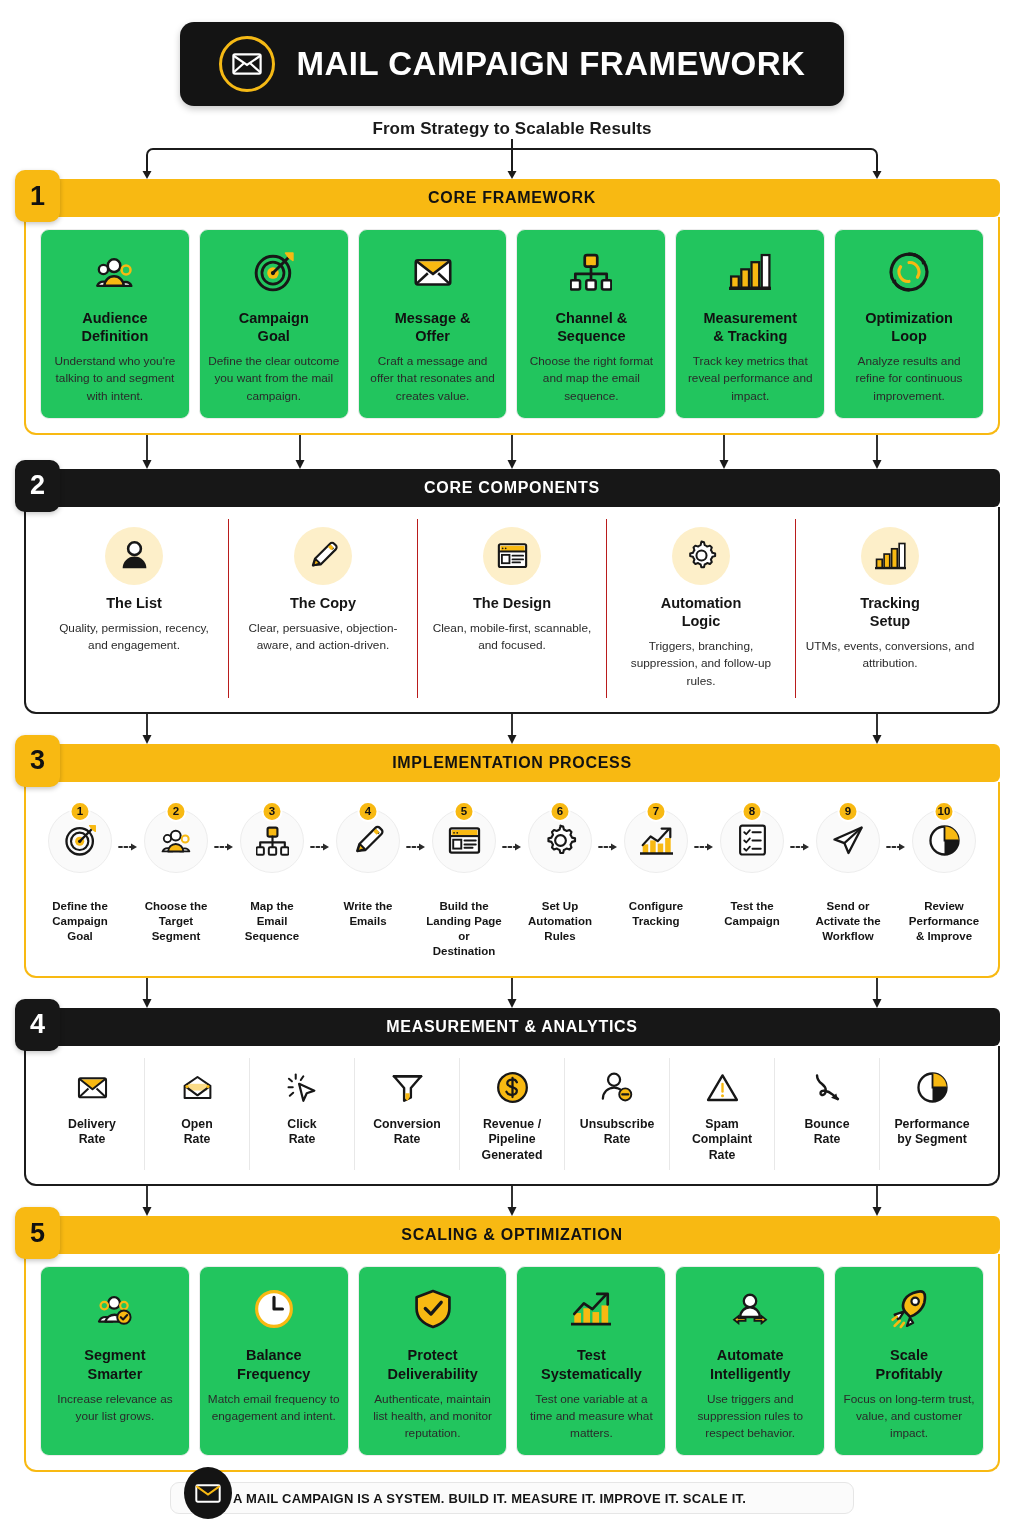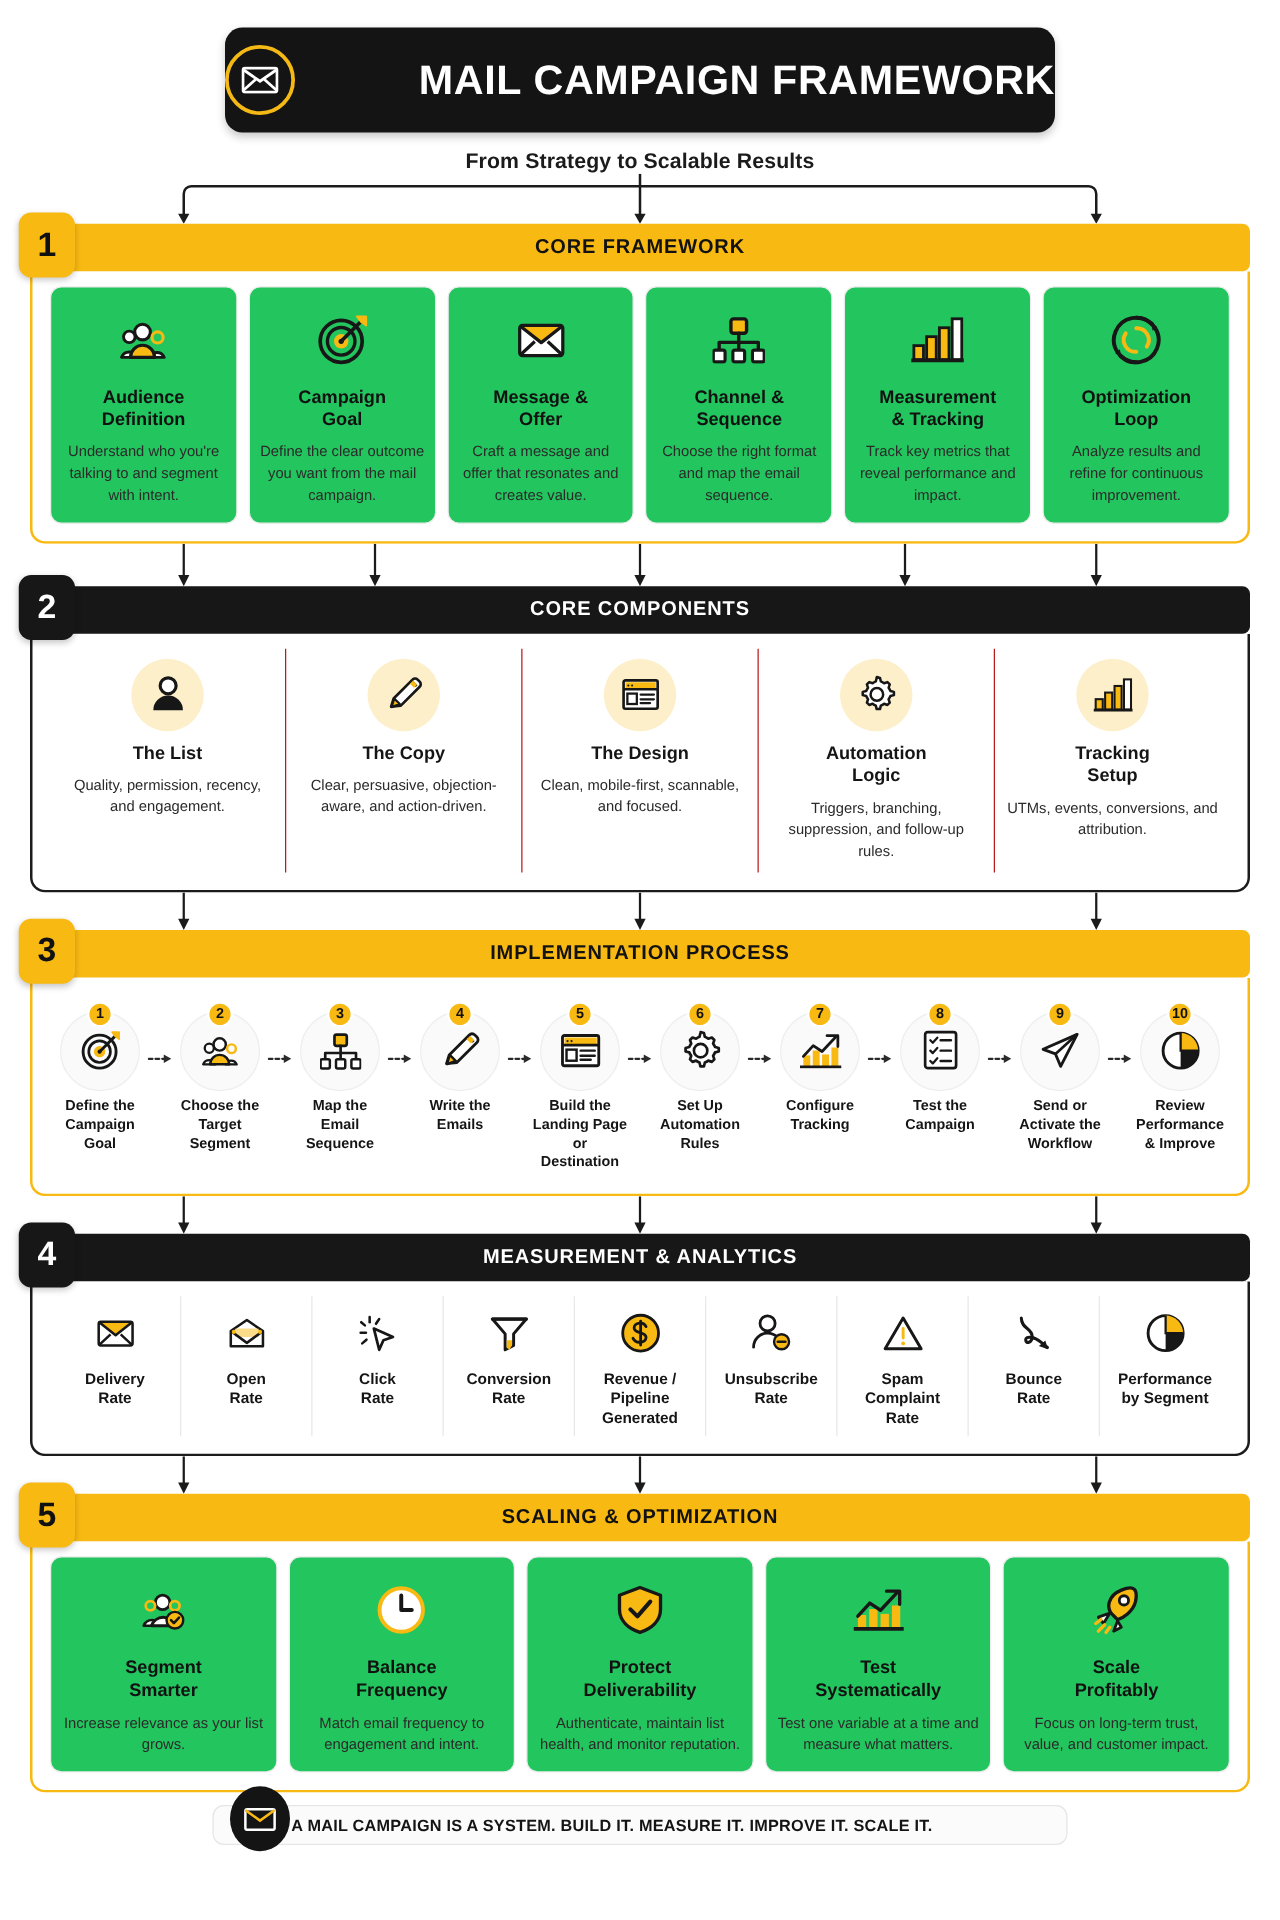--- a/index.html
+++ b/index.html
@@ -13,21 +13,21 @@
   .page { position: relative; width: 1024px; height: 1536px; padding: 0; }
 
   
   .header-wrap { padding: 22px 180px 0 180px; }
   .title-bar {
     background: #141414;
     border-radius: 14px;
     height: 84px;
     display: flex;
     align-items: center;
-    justify-content: space-between;
+    justify-content: center;
     gap: 22px;
     box-shadow: 0 3px 7px rgba(0,0,0,.22);
   }
   .title-badge {
     width: 56px; height: 56px;
     border: 3px solid #F5B915;
     border-radius: 50%;
     display: flex; align-items: center; justify-content: center;
   }
   .title-text {
@@ -150,21 +150,21 @@
   }
   .step-badge {
     position: absolute; top: -9px; left: 50%; transform: translateX(-50%);
     width: 21px; height: 21px; border-radius: 50%;
     background: #F8B912; color: #111;
     font-size: 11.5px; font-weight: bold;
     display: flex; align-items: center; justify-content: center;
     border: 2px solid #fff;
     z-index: 2;
   }
-  .step-label { font-size: 11.5px; font-weight: bold; line-height: 1.32; margin-top: 5px; text-align: center; }
+  .step-label { font-size: 11.5px; font-weight: bold; line-height: 1.32; margin-top: 26px; text-align: center; }
   .step-arrow {
     width: 20px; padding-top: 42px;
     display: flex; align-items: center; justify-content: center;
     color: #2a2a2a;
   }
 
   
   .footer-wrap { padding: 10px 170px 0 170px; position: relative; }
   .footer-bar {
     background: #fbfbfb;
@@ -795,20 +795,32 @@
                 <path d="M0 33.6 H41" stroke="#171717" stroke-width="3" stroke-linecap="round"></path>
                 <path d="M3 23 L13 12 L22 18 L36 3" fill="none" stroke="#171717" stroke-width="2.8" stroke-linecap="round" stroke-linejoin="round"></path>
                 <path d="M27 2 h11 v11" fill="none" stroke="#171717" stroke-width="2.8" stroke-linecap="round" stroke-linejoin="round" transform="rotate(0)"></path>
               </svg>
             </div>
             <div class="card-title"><span>Test</span><br><span>Systematically</span></div>
             <div class="card-desc">Test one variable at a time and measure what matters.</div>
           </div>
           <div class="card">
             <div class="card-icon">
+              <svg width="40" height="32" viewBox="0 0 42 36">
+                <circle cx="21" cy="9" r="7" fill="#fff" stroke="#171717" stroke-width="2.6"></circle>
+                <path d="M10 27 a11 11 0 0 1 22 0 Z" fill="#fff" stroke="#171717" stroke-width="2.6" stroke-linejoin="round"></path>
+                <path d="M3 30 l5 -4 v2.6 h8 v2.8 h-8 v2.6 Z" fill="#F8B912" stroke="#171717" stroke-width="2"></path>
+                <path d="M39 30 l-5 -4 v2.6 h-8 v2.8 h8 v2.6 Z" fill="#F8B912" stroke="#171717" stroke-width="2"></path>
+              </svg>
+            </div>
+            <div class="card-title"><span>Automate</span><br><span>Intelligently</span></div>
+            <div class="card-desc">Use triggers and suppression rules to respect behavior.</div>
+          </div>
+          <div class="card">
+            <div class="card-icon">
               <svg width="40" height="40" viewBox="0 0 38 39">
                 <path d="M17 24 C10 18 13 8 23 4 C33 0 36 3 34 13 C32 21 24 26 20 27 Z" fill="#F8B912" stroke="#171717" stroke-width="2.6" stroke-linejoin="round"></path>
                 <circle cx="25" cy="12" r="3.6" fill="#fff" stroke="#171717" stroke-width="2.2"></circle>
                 <path d="M14 22 L5 25 L9 30 Z" fill="#fff" stroke="#171717" stroke-width="2.2" stroke-linejoin="round"></path>
                 <path d="M20 28 L17 36 L23 33 Z" fill="#fff" stroke="#171717" stroke-width="2.2" stroke-linejoin="round"></path>
                 <path d="M10 31 L5 36 M14 33 L11 37 M7 27 L3 30" stroke="#F8B912" stroke-width="2.6" stroke-linecap="round"></path>
               </svg>
             </div>
             <div class="card-title"><span>Scale</span><br><span>Profitably</span></div>
             <div class="card-desc">Focus on long-term trust, value, and customer impact.</div>

